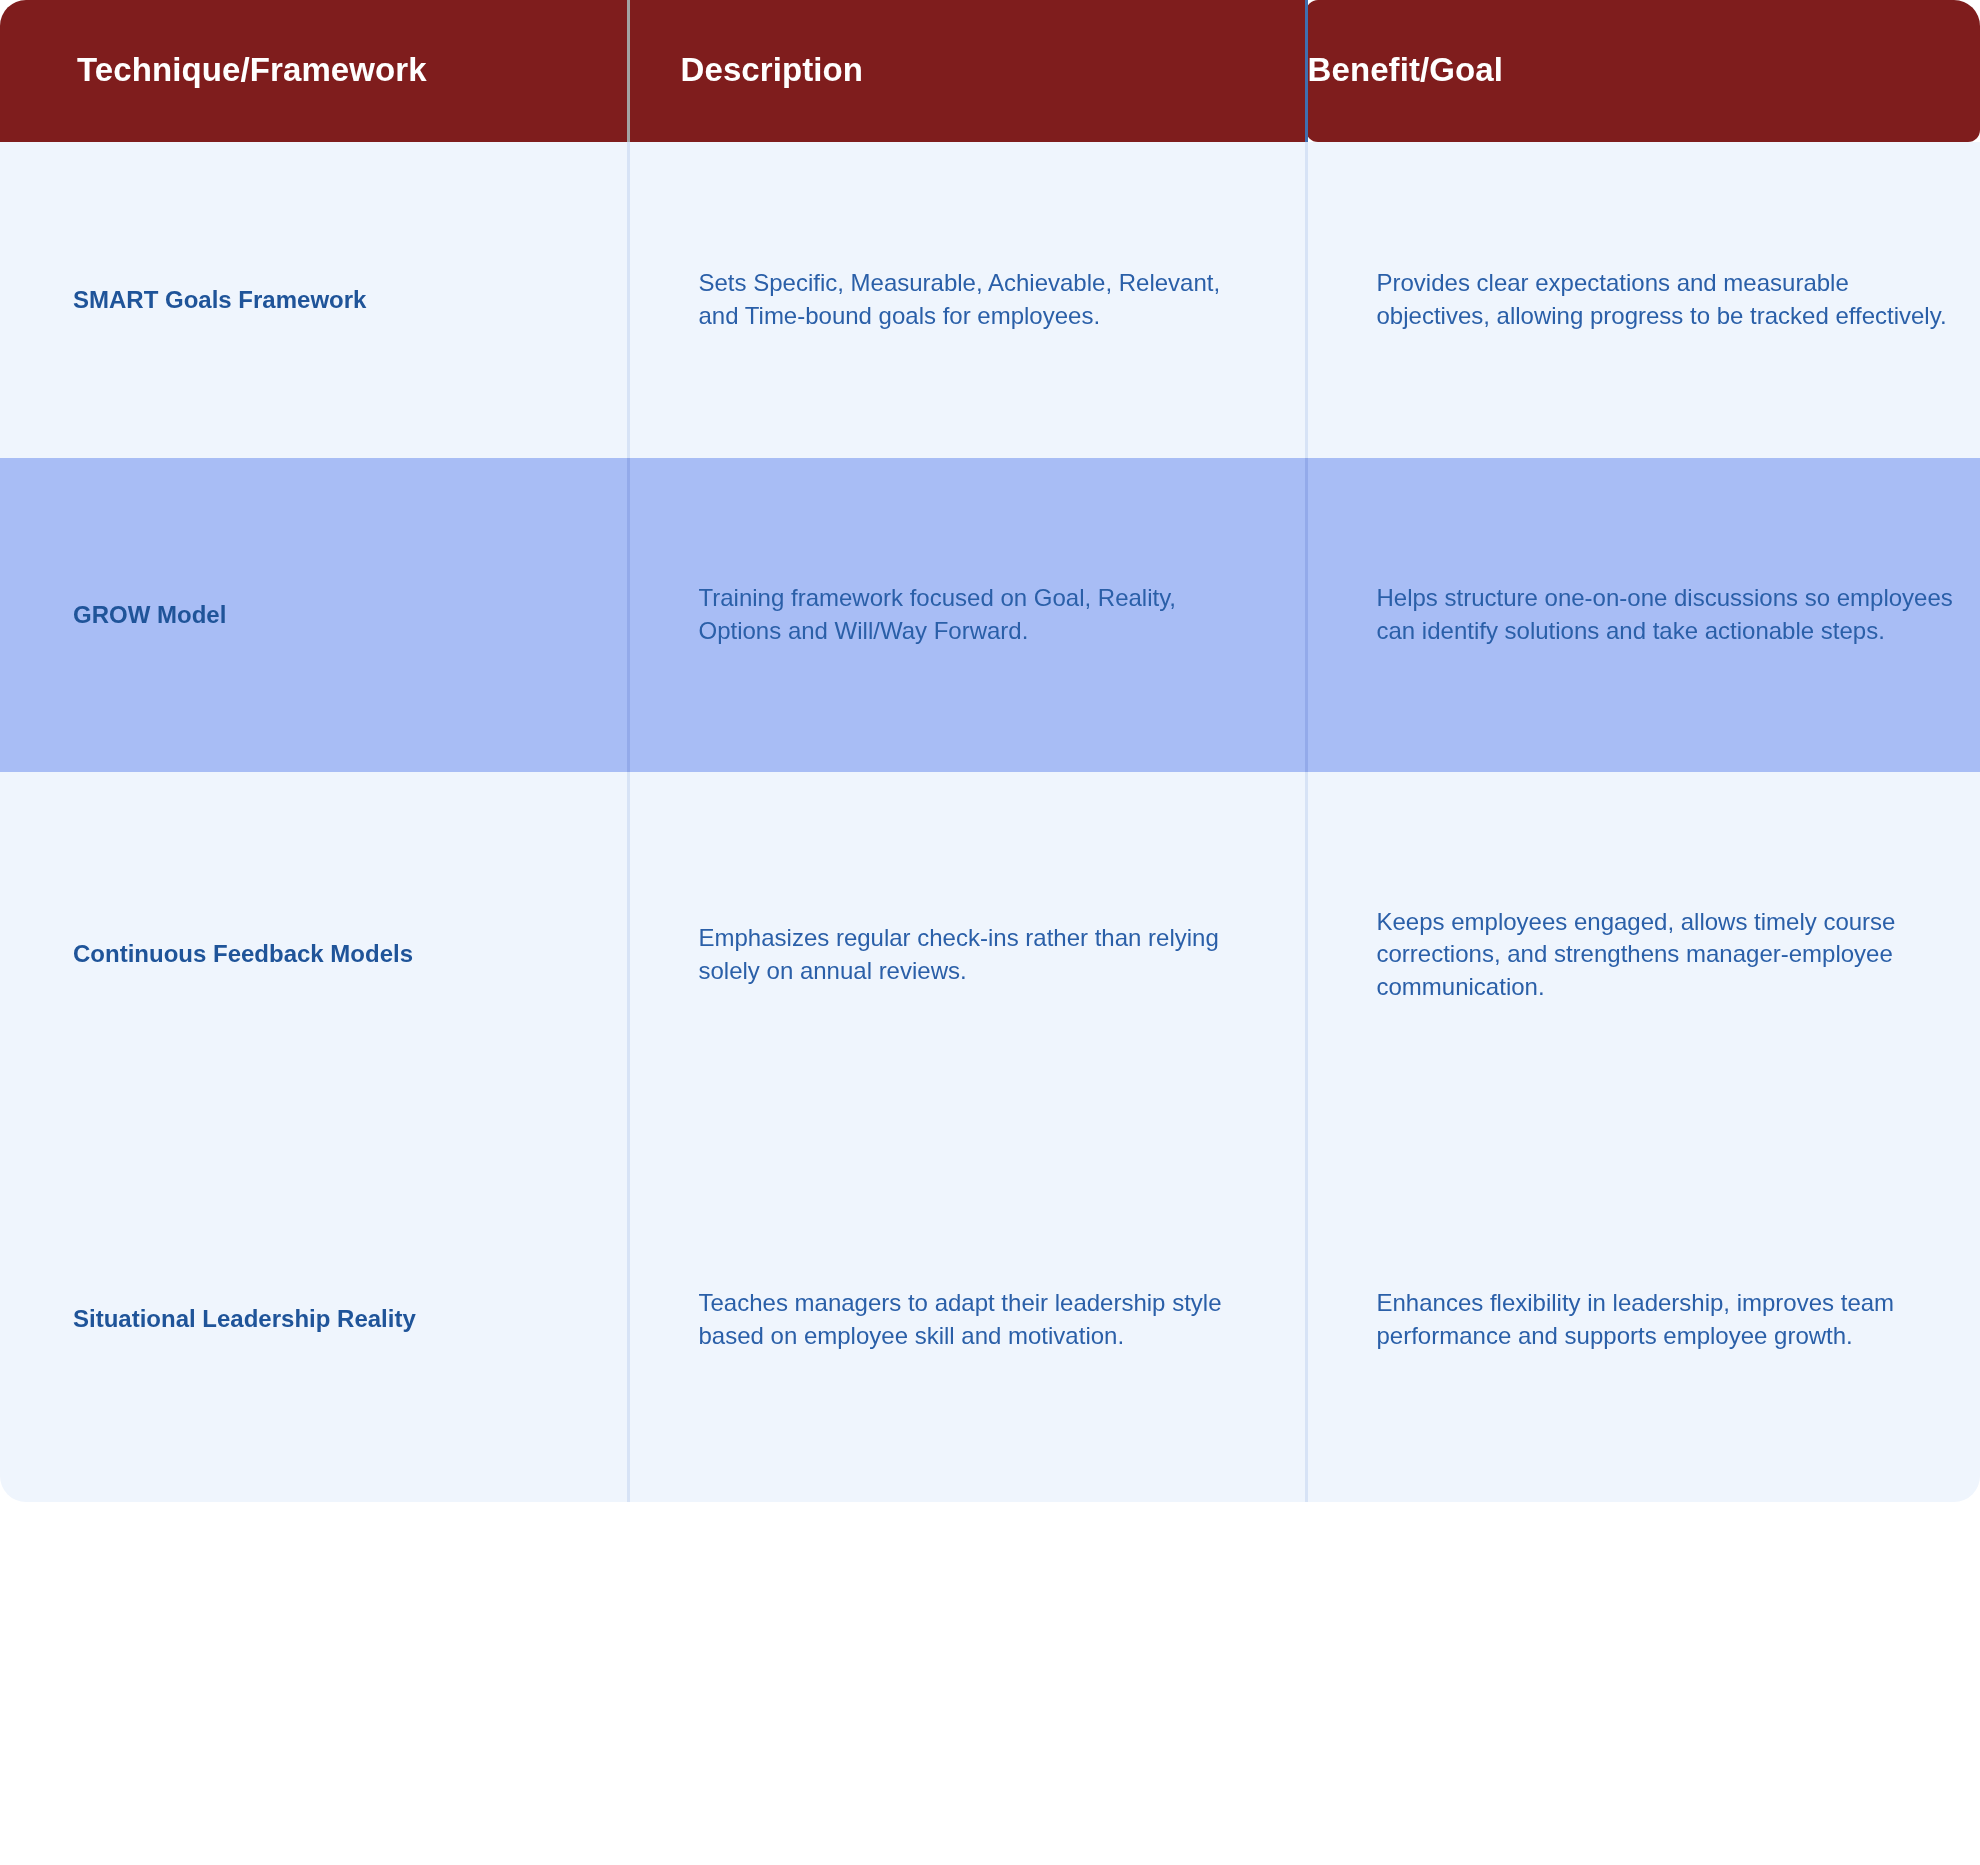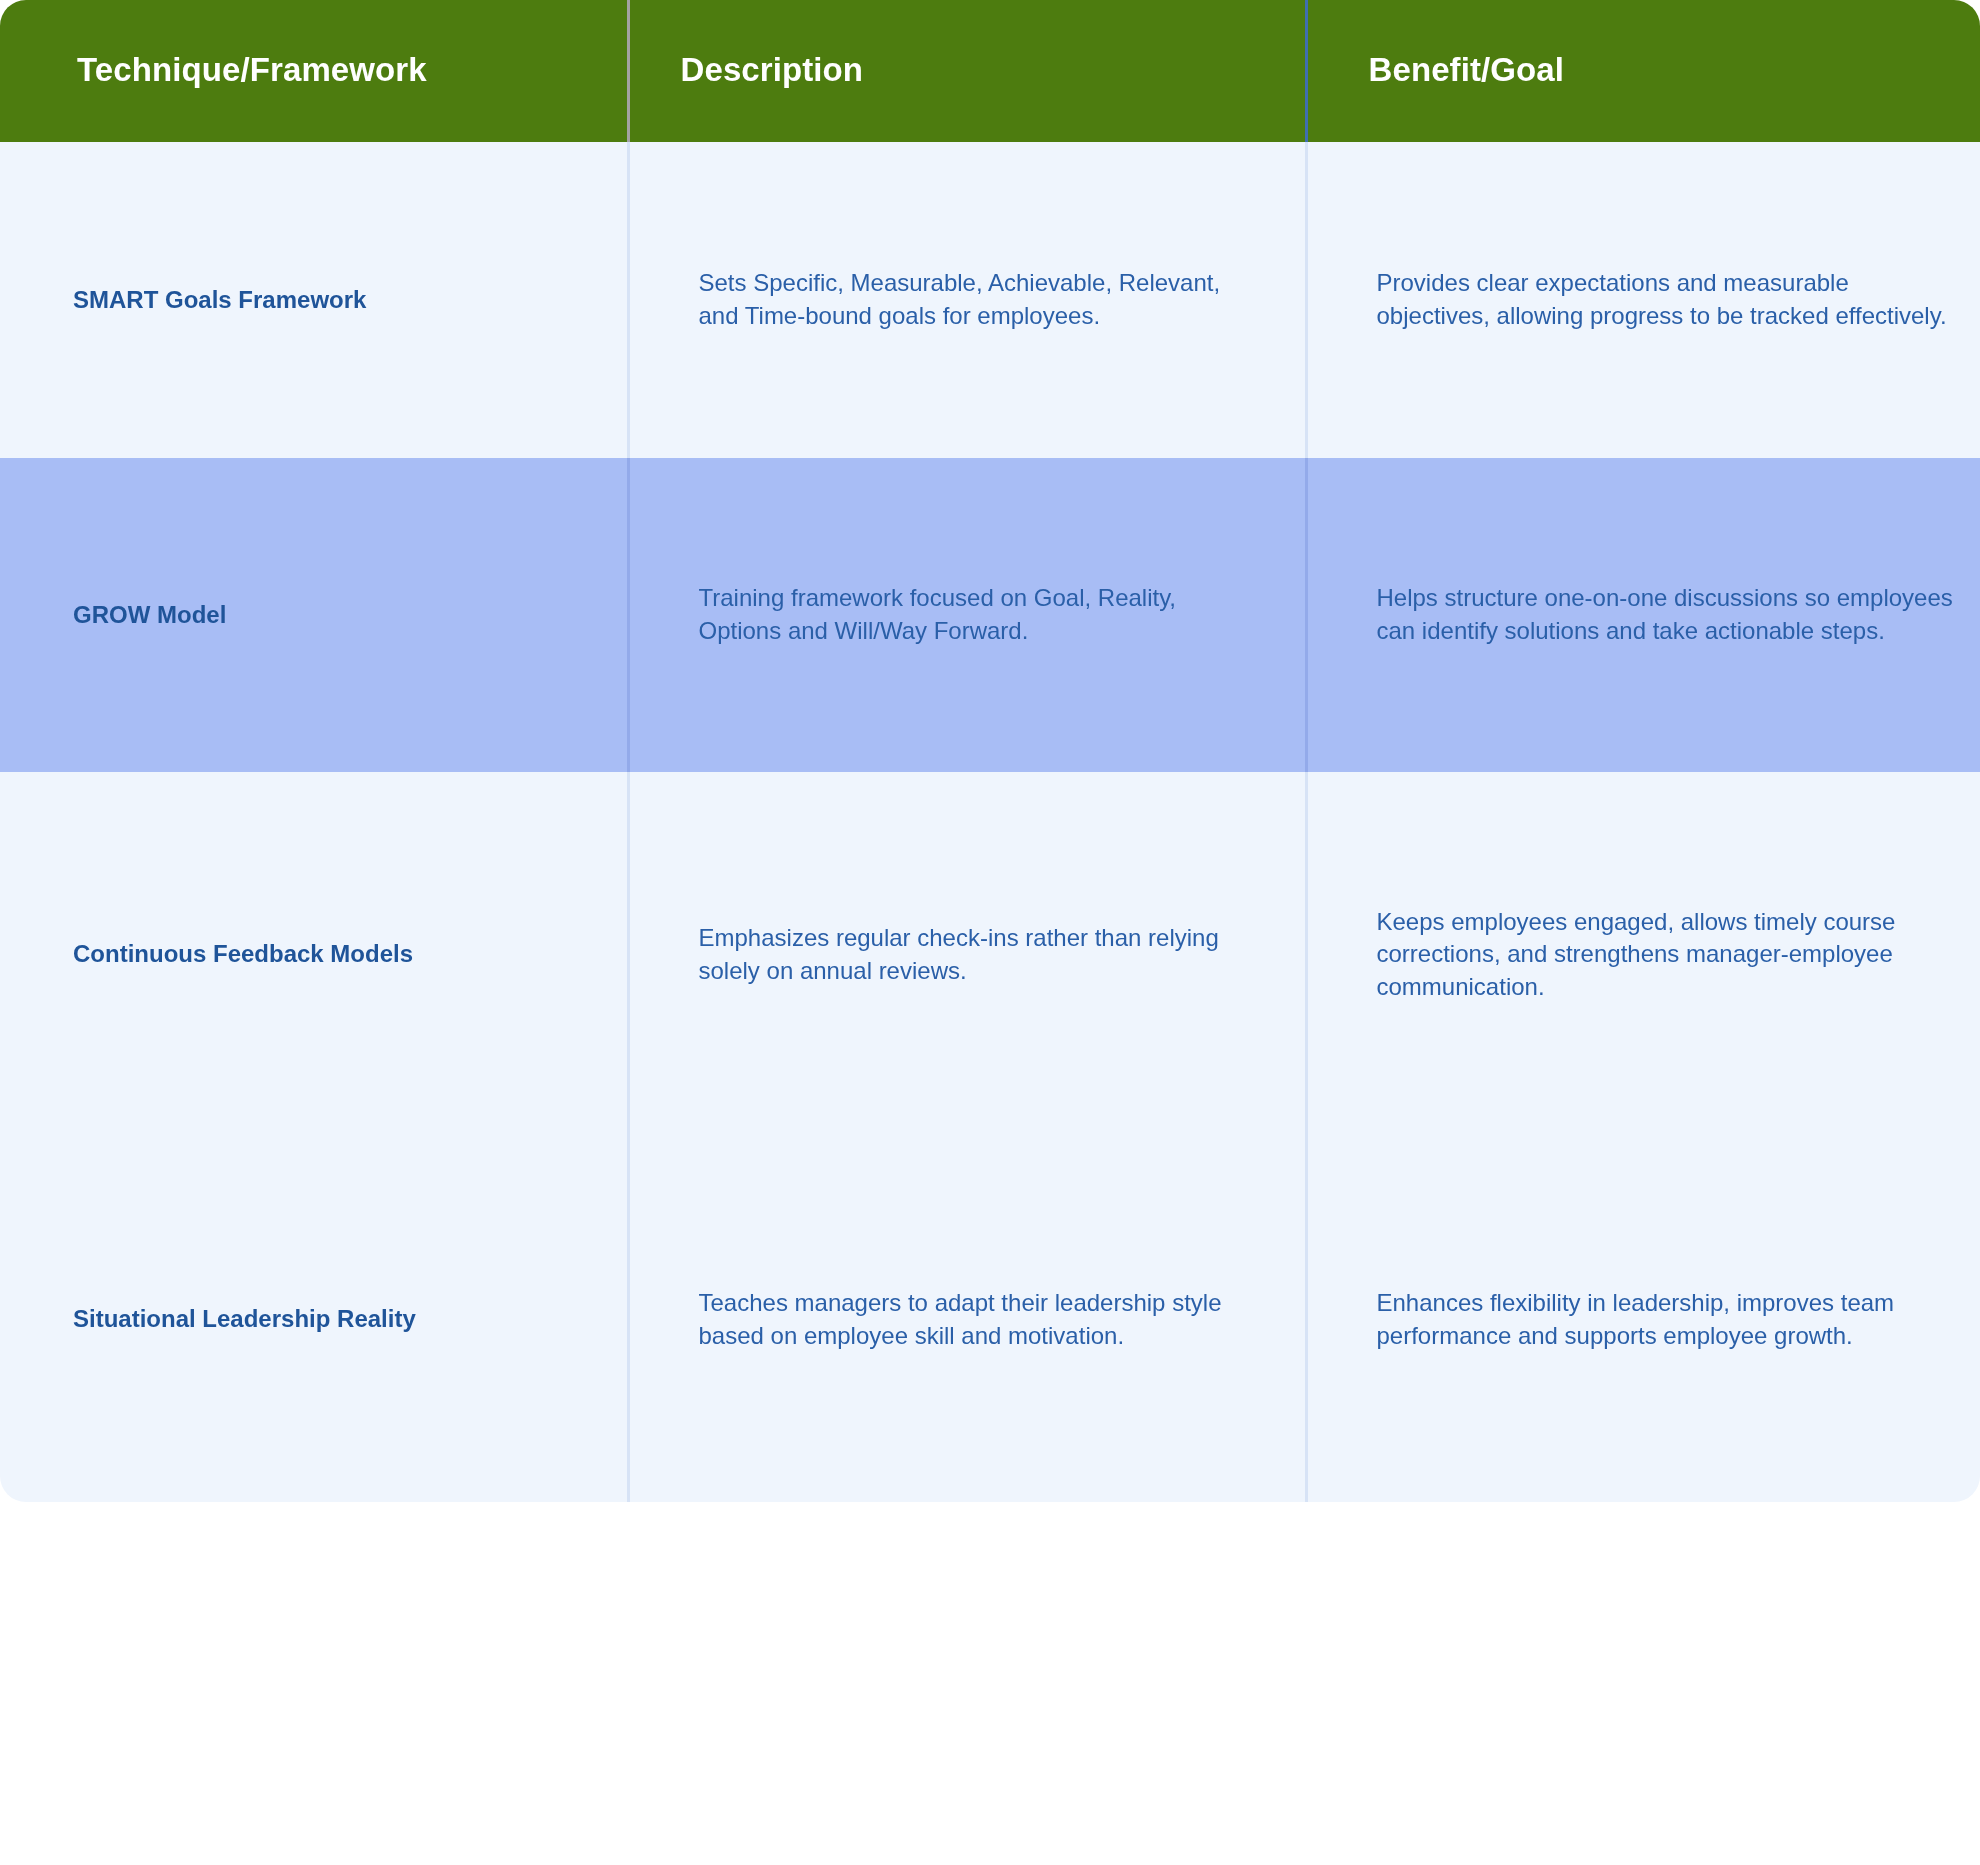--- a/index.html
+++ b/index.html
@@ -21,32 +21,32 @@
     overflow: hidden;
   }
   table.matrix {
     width: 1980px;
     border-collapse: collapse;
     border-radius: 26px;
     overflow: hidden;
     table-layout: fixed;
   }
   table.matrix thead th {
-    background: #4d7c0f;
+    background: #7f1d1d;
     color: #ffffff;
     text-align: left;
     font-size: 33px;
     font-weight: bold;
     padding: 51px 0 53px 0;
     vertical-align: middle;
     letter-spacing: 0.1px;
   }
   table.matrix thead th.c1 { padding-left: 77px; }
   table.matrix thead th.c2 { padding-left: 51px; border-left: 3px solid #a3a3a3; }
-  table.matrix thead th.c3 { padding-left: 61px; border-left: 3px solid #3f6fb0; }
+  table.matrix thead th.c3 { border-left: 3px solid #3f6fb0; border-radius: 12px; }
 
   col.col1 { width: 628px; }
   col.col2 { width: 678px; }
   col.col3 { width: 674px; }
 
   table.matrix tbody tr.odd td { background: #eff5fd; }
   table.matrix tbody tr.even td { background: #a8bdf5; }
 
   table.matrix tbody td {
     vertical-align: middle;

